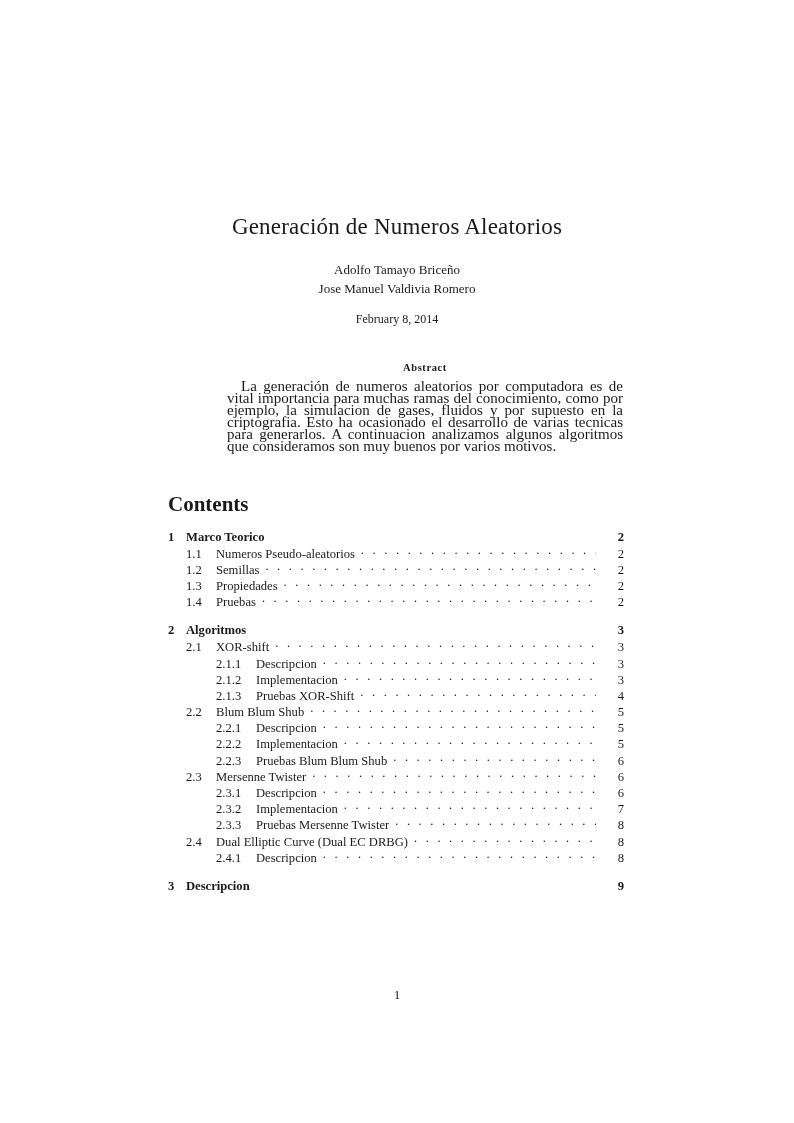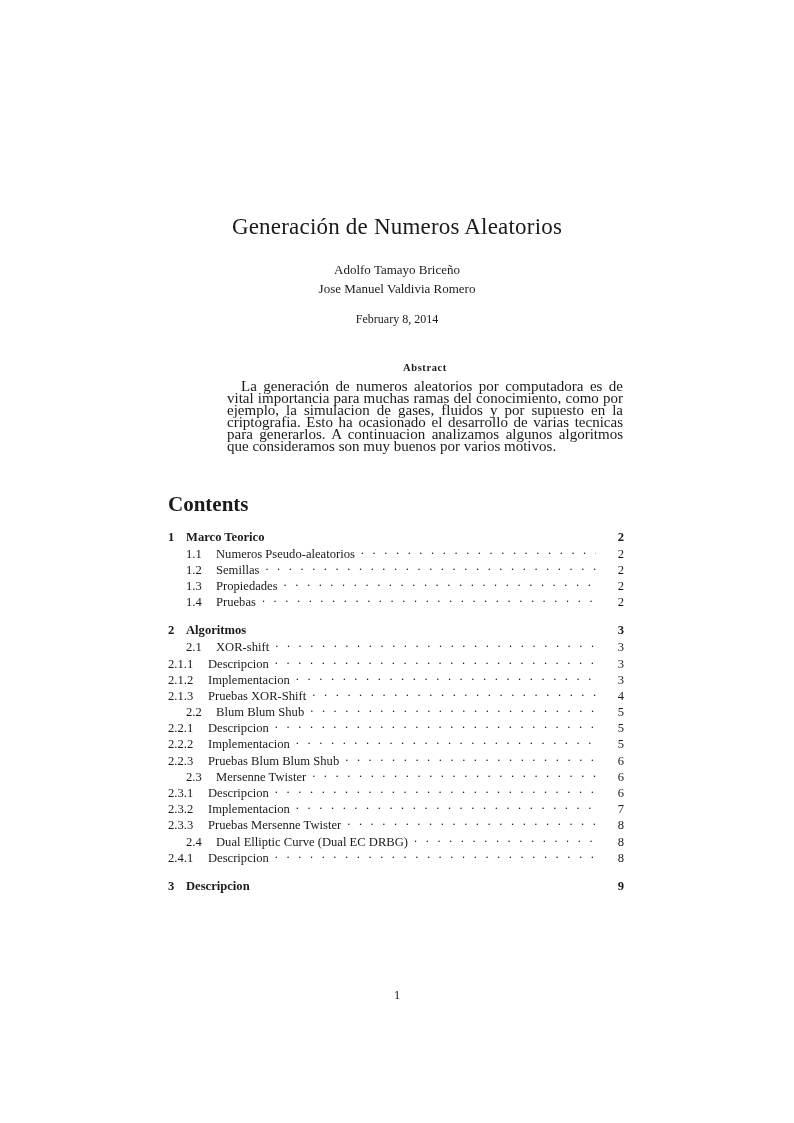--- a/index.html
+++ b/index.html
@@ -106,21 +106,21 @@
     margin-top: 12px;
   }
   .toc-row.lvl1.first { margin-top: 0; }
 
   .toc-num {
     flex: 0 0 auto;
     white-space: nowrap;
   }
   .toc-row.lvl1 .toc-num { width: 18px; }
   .toc-row.lvl2 .toc-num { width: 30px; margin-left: 18px; }
-  .toc-row.lvl3 .toc-num { width: 40px; }
+  .toc-row.lvl3 .toc-num { width: 40px; margin-left: 48px; }
 
   .toc-title {
     flex: 0 0 auto;
     white-space: nowrap;
     padding-right: 6px;
   }
 
   .toc-leader {
     flex: 1 1 auto;
     min-width: 0;

